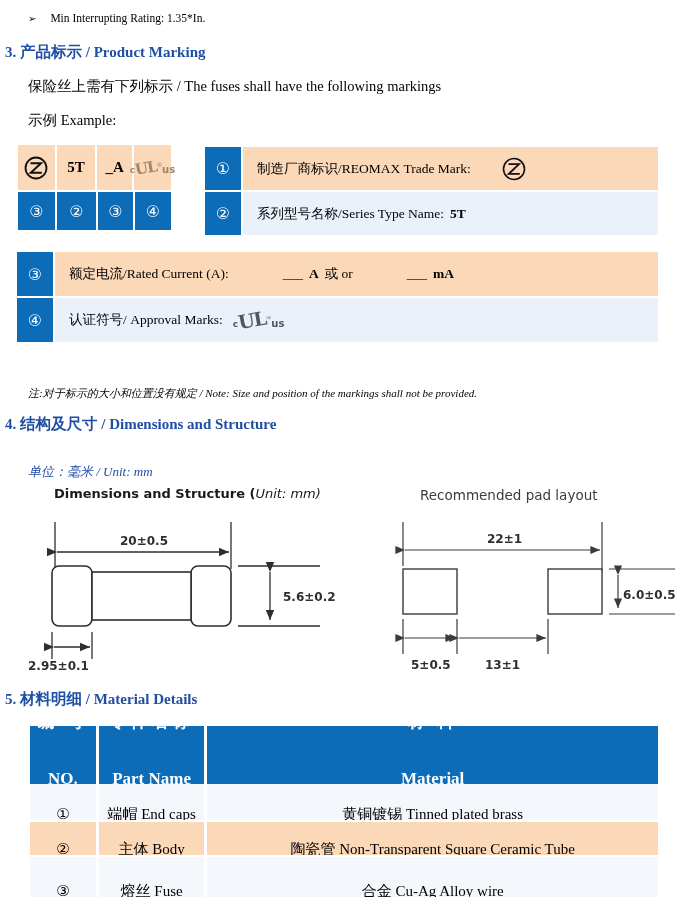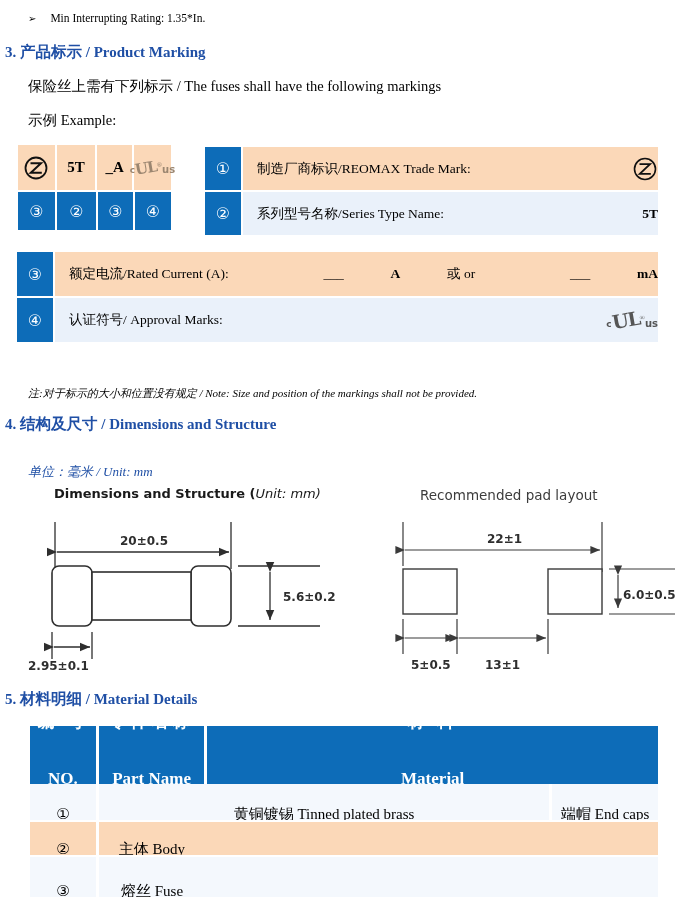--- a/index.html
+++ b/index.html
@@ -43,21 +43,21 @@
   .ulmark.dark{color:#555;}
 
   
   .legend{display:flex;flex-direction:column;}
   .lg1{left:205px;top:147px;width:453px;}
   .lg2{left:17px;top:252px;width:641px;}
   .lg-row{display:flex;}
   .lg-num{width:36px;background:#0d6cb8;color:#fff;display:flex;align-items:center;
           justify-content:center;font-family:"DejaVu Sans",sans-serif;font-size:16px;
           border-right:2px solid #fff;}
-  .lg-body{flex:1;display:flex;align-items:center;padding-left:14px;font-size:13.5px;gap:6px;justify-content:space-between;}
+  .lg-body{flex:1;display:flex;align-items:center;padding-left:14px;font-size:13.5px;gap:6px;}
   .lg-peach .lg-body{background:#fbd8b8;}
   .lg-light .lg-body{background:#eaf1fa;}
   .lg-row{height:43px;}
   .lg1 .lg-row + .lg-row, .lg2 .lg-row + .lg-row{margin-top:2px;}
   .blank{letter-spacing:0;margin-left:48px;}
   .bold{font-weight:bold;}
 
   
   .diag-title-left{left:18px;top:486px;font-family:"DejaVu Sans",sans-serif;
                    font-weight:bold;font-size:13px;color:#1a1a1a;margin-left:36px;}
@@ -256,39 +256,45 @@
       <div class="hcell mt-col3">
         <div class="cn">材 料</div>
         <div class="en">Material</div>
       </div>
     </div>
     <div class="mt-body">
       <div class="brow r1">
         <div class="bcell mt-col1">
             <div class="num">①</div>
           </div>
+        <div class="bcell mt-col2">
+            <div>端帽 End caps</div>
+          </div>
         <div class="bcell mt-col3">
             <div>黄铜镀锡 Tinned plated brass</div>
-          </div>
-        <div class="bcell mt-col2">
-            <div>端帽 End caps</div>
           </div>
       </div>
       <div class="brow r2">
         <div class="bcell mt-col1">
             <div class="num">②</div>
           </div>
         <div class="bcell mt-col2">
             <div>主体 Body</div>
           </div>
+        <div class="bcell mt-col3">
+            <div>陶瓷管 Non-Transparent Square Ceramic Tube</div>
+          </div>
       </div>
       <div class="brow r3">
         <div class="bcell mt-col1">
             <div class="num">③</div>
           </div>
         <div class="bcell mt-col2">
             <div>熔丝 Fuse element</div>
           </div>
+        <div class="bcell mt-col3">
+            <div>合金 Cu-Ag Alloy wire</div>
+          </div>
       </div>
     </div>
   </div>
 
 </div>
 
 </body></html>

